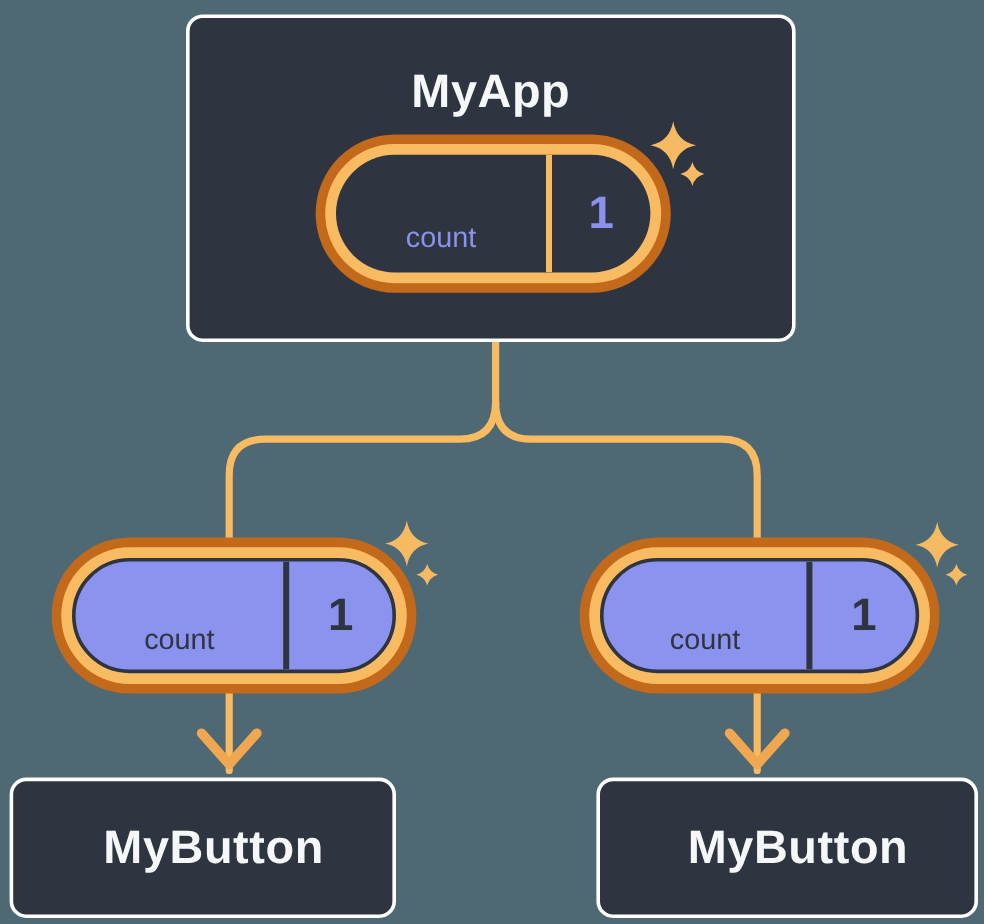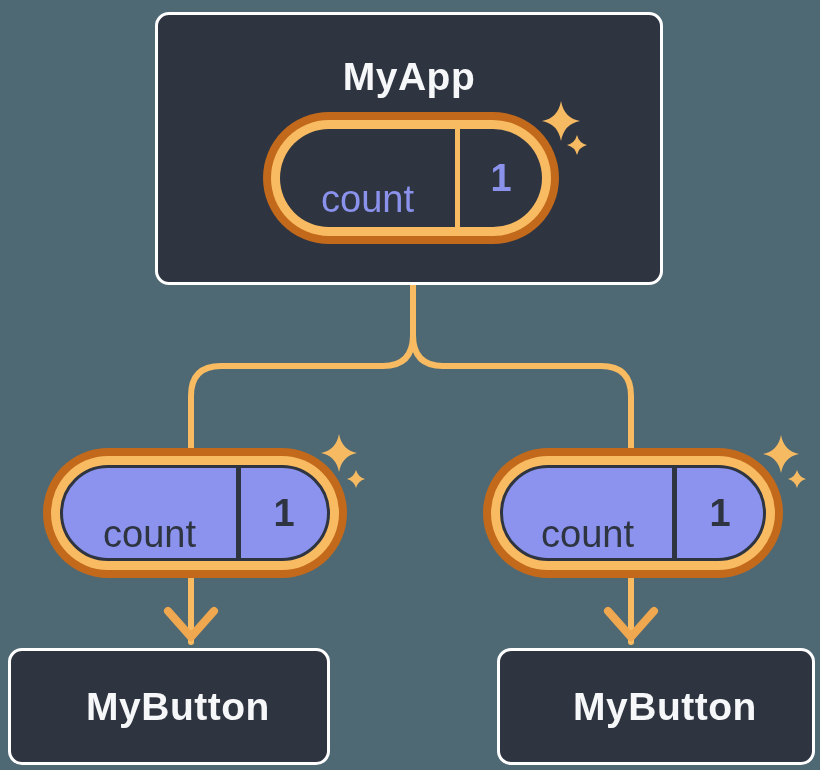--- a/index.html
+++ b/index.html
@@ -72,21 +72,21 @@
     background:#8B93EE;
     border:3px solid #2E3440;
   }
   .pill-prop-left .cell-label,.pill-prop-right .cell-label{color:#2E3440;}
   .pill-prop-left .cell-value,.pill-prop-right .cell-value{color:#2E3440;width:86px;}
   .pill-prop-left .pill-divider,.pill-prop-right .pill-divider{background:#2E3440;}
 
   .cell-label{
     flex:1;
     display:flex;align-items:center;justify-content:center;
-    font-size:38px;
+    font-size:24px;
     white-space:nowrap;
     margin-top:42px;
   }
   .cell-value{
     display:flex;align-items:center;justify-content:center;
     font-size:38px;
     font-weight:700;
   }
   .pill-divider{width:5px;}
 </style>

